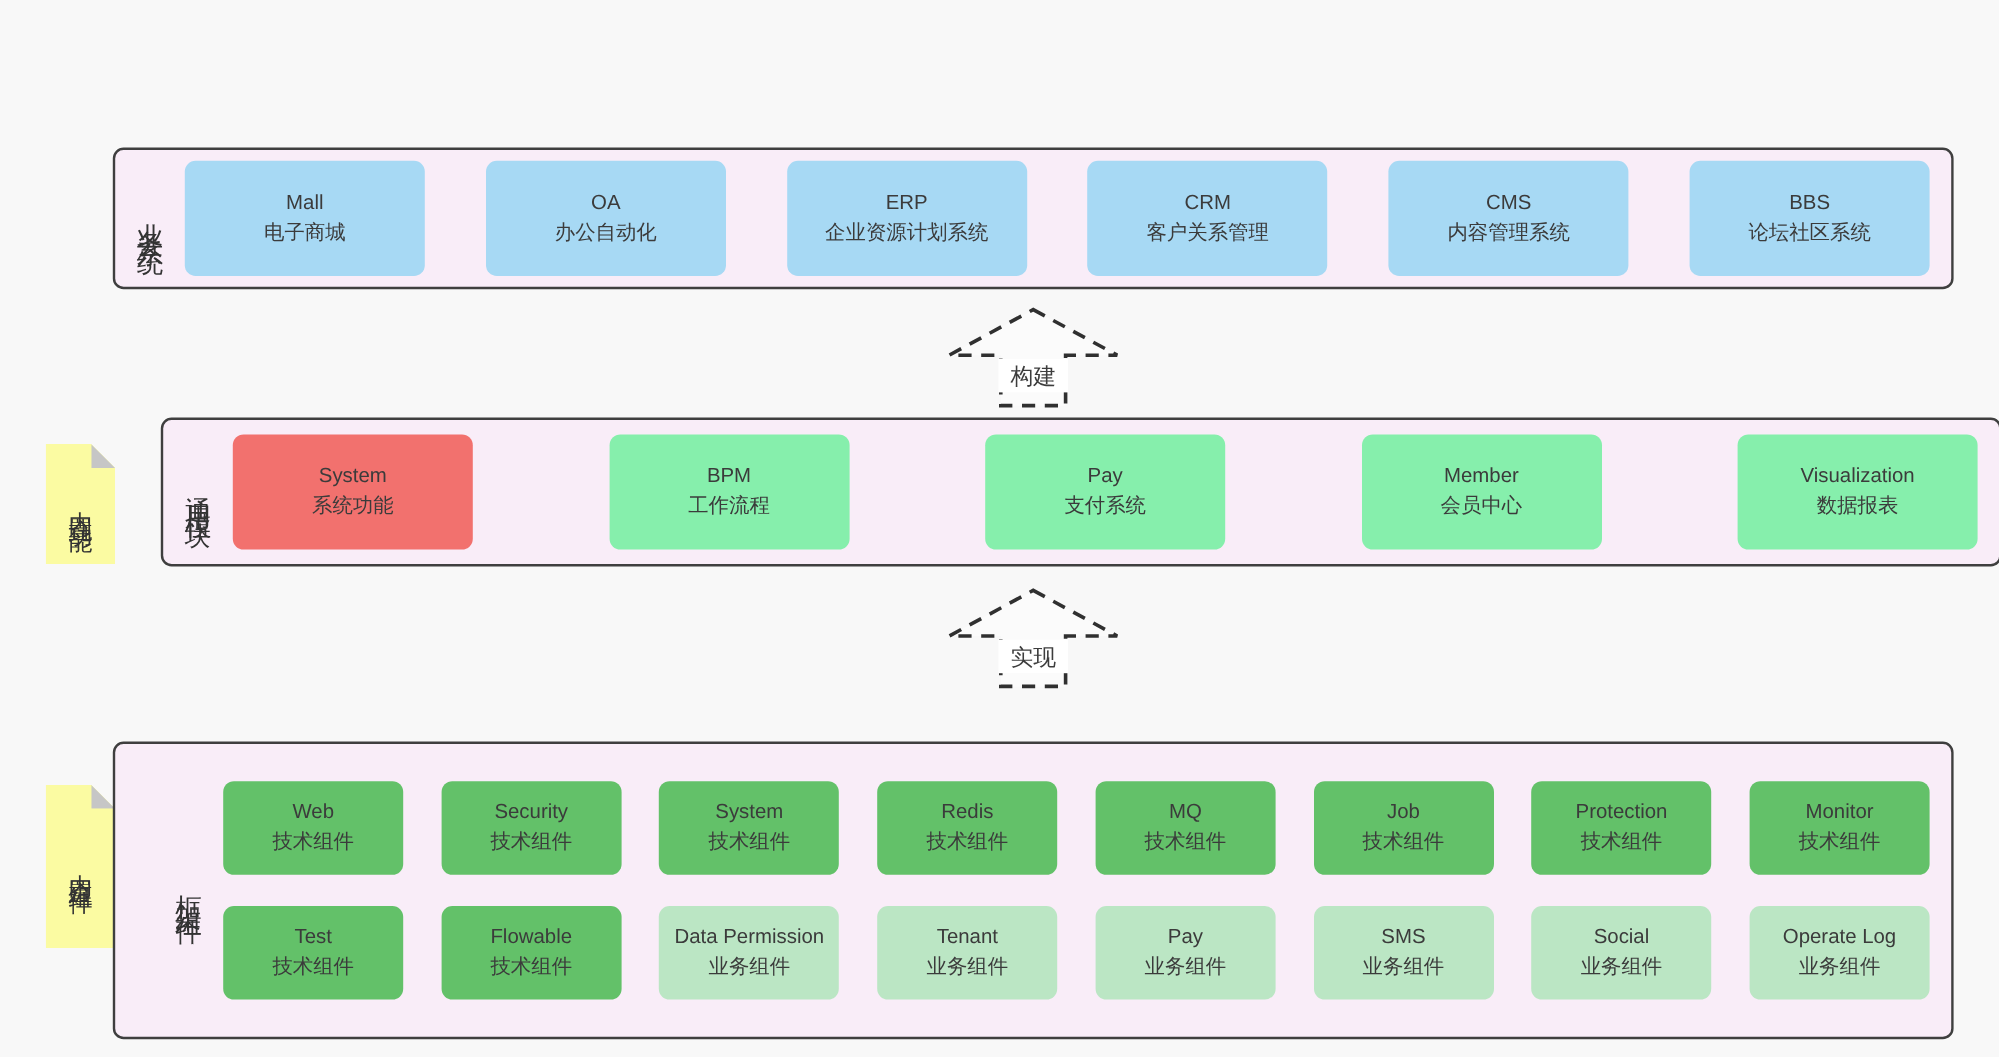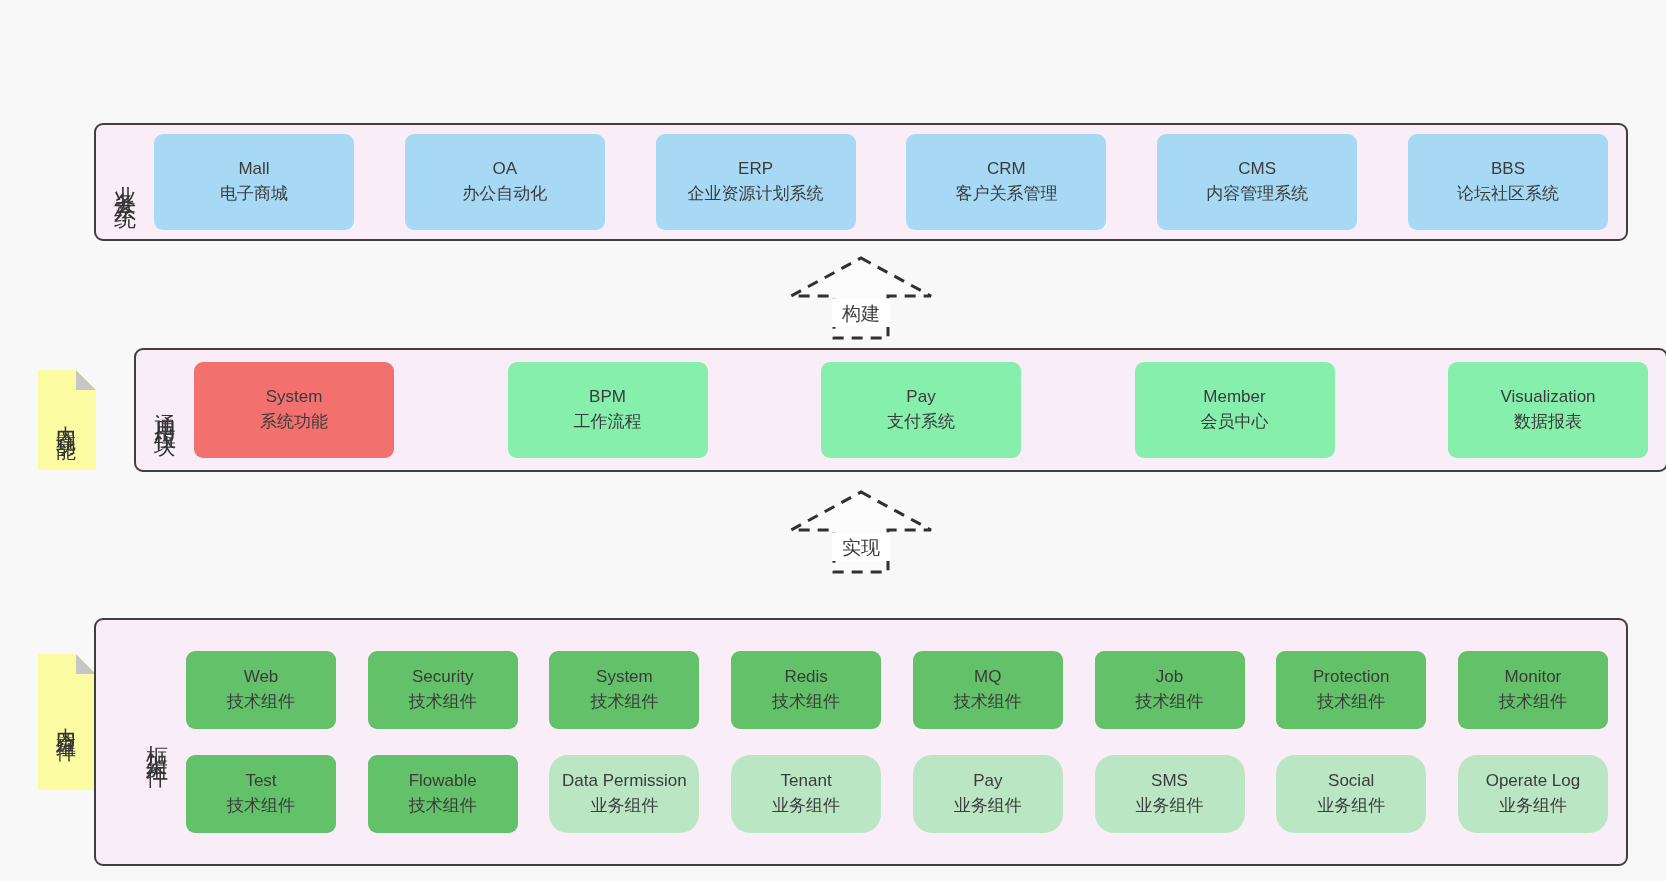--- a/index.html
+++ b/index.html
@@ -32,21 +32,21 @@
     display:flex;flex-direction:column;align-items:center;justify-content:center;
     text-align:center;font-size:17px;line-height:1.45;color:#3b3b3b;
     padding:2px 4px;
   }
   .w6{width:200px;height:96px;}
   .w8{width:150px;height:78px;}
   .blue{background:#a7d9f4;}
   .red{background:#f2716e;}
   .pink{background:#86efac;}
   .green{background:#63c169;}
-  .lightgreen{background:#bbe6c4;border-radius:19px;}
+  .lightgreen{background:#bbe6c4;}
   .box .name{display:block;}
   .box .sub{display:block;font-family:Liberation Serif, serif;}
   .sticky{
     position:absolute;left:38px;width:58px;box-sizing:border-box;
     background:#fbfba2;z-index:1;
     clip-path:polygon(0 0, calc(100% - 20px) 0, 100% 20px, 100% 100%, 0 100%);
     display:flex;align-items:center;justify-content:center;
     writing-mode:vertical-rl;text-orientation:upright;
     font-size:20px;letter-spacing:5px;color:#333;
   }

